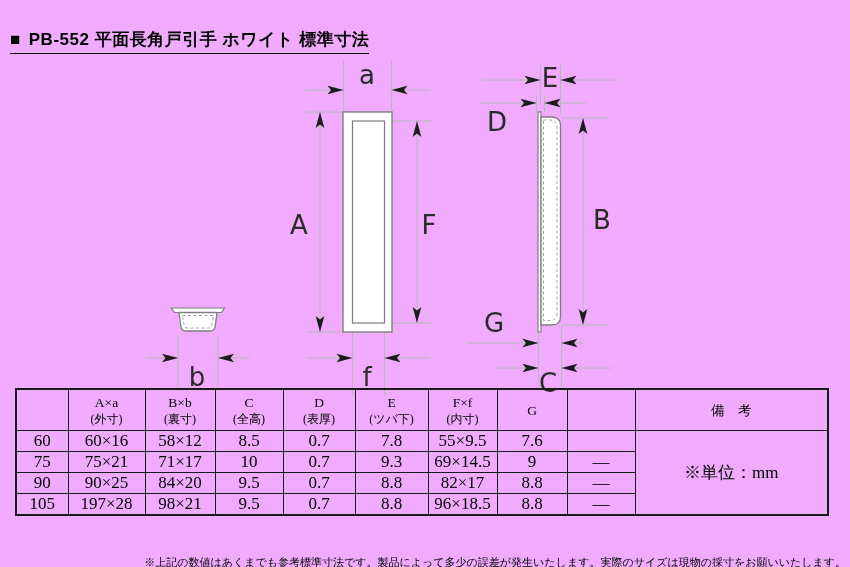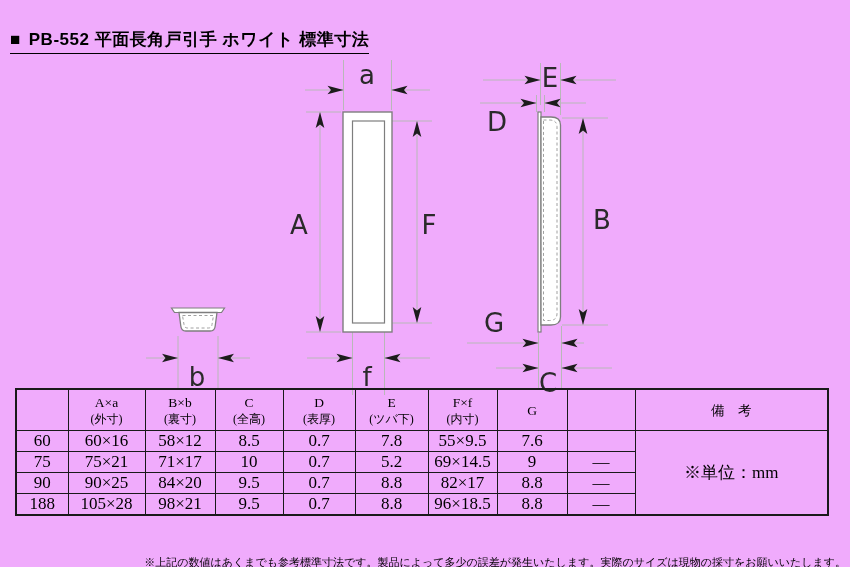--- a/index.html
+++ b/index.html
@@ -201,39 +201,39 @@
         <td>7.6</td>
         <td></td>
         <td class="remarks" rowspan="4">※単位：mm</td>
       </tr>
       <tr class="datarow">
         <td>75</td>
         <td>75×21</td>
         <td>71×17</td>
         <td>10</td>
         <td>0.7</td>
-        <td>5.2</td>
+        <td>9.3</td>
         <td>69×14.5</td>
         <td>9</td>
         <td>—</td>
       </tr>
       <tr class="datarow">
         <td>90</td>
         <td>90×25</td>
         <td>84×20</td>
         <td>9.5</td>
         <td>0.7</td>
         <td>8.8</td>
         <td>82×17</td>
         <td>8.8</td>
         <td>—</td>
       </tr>
       <tr class="datarow">
-        <td>188</td>
-        <td>105×28</td>
+        <td>105</td>
+        <td>197×28</td>
         <td>98×21</td>
         <td>9.5</td>
         <td>0.7</td>
         <td>8.8</td>
         <td>96×18.5</td>
         <td>8.8</td>
         <td>—</td>
       </tr>
     </tbody>
   </table>

